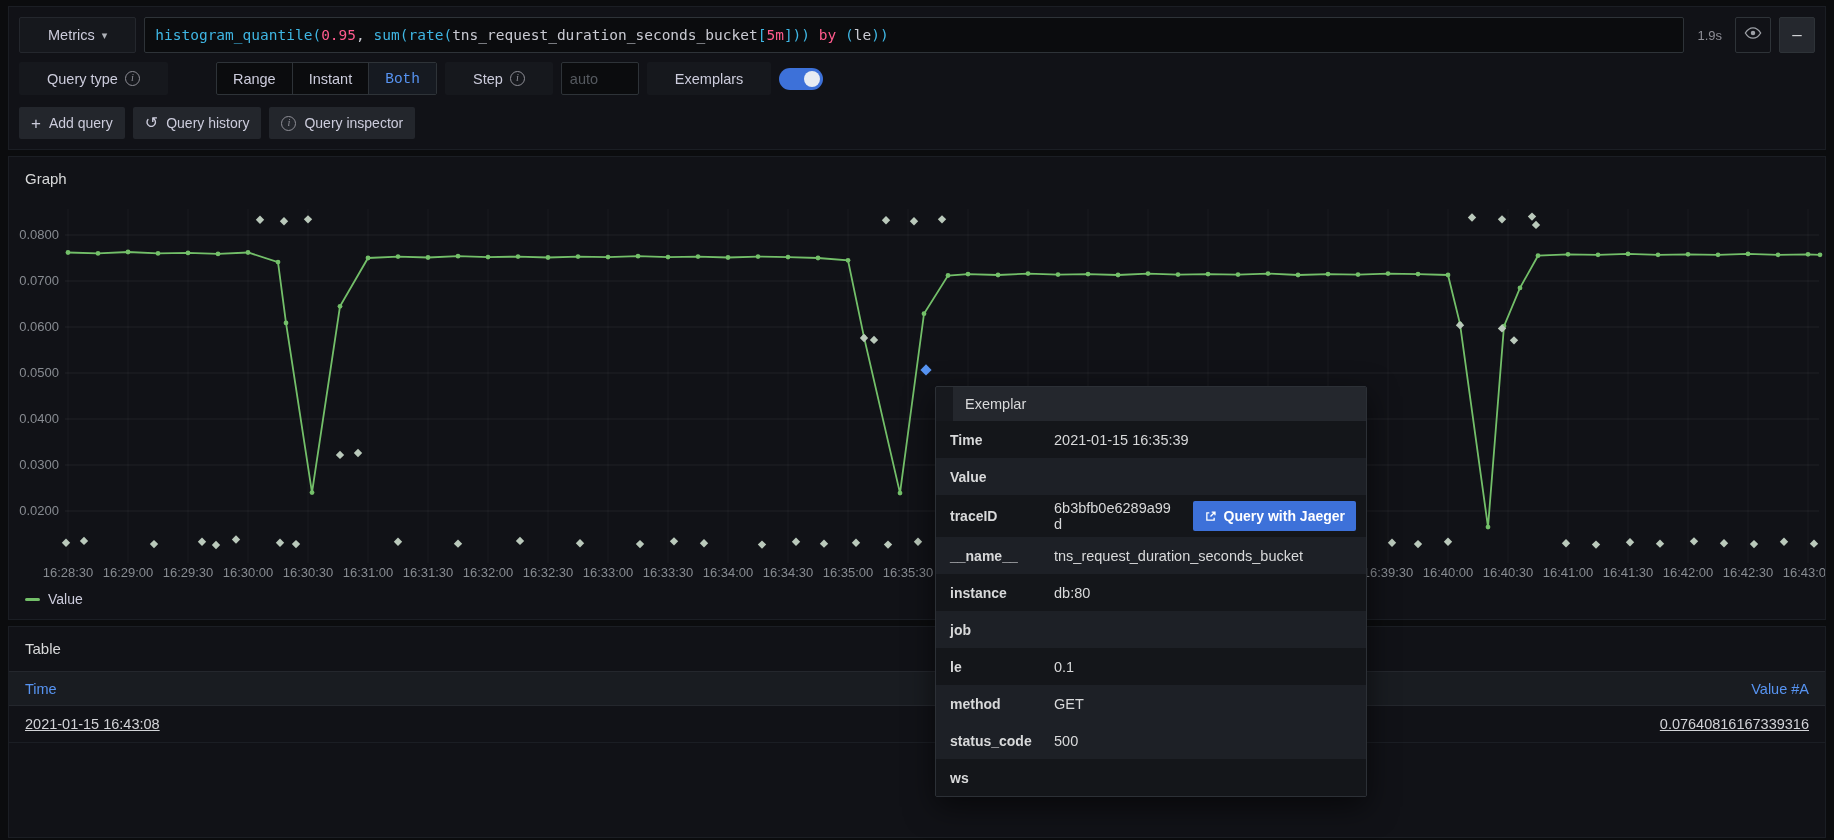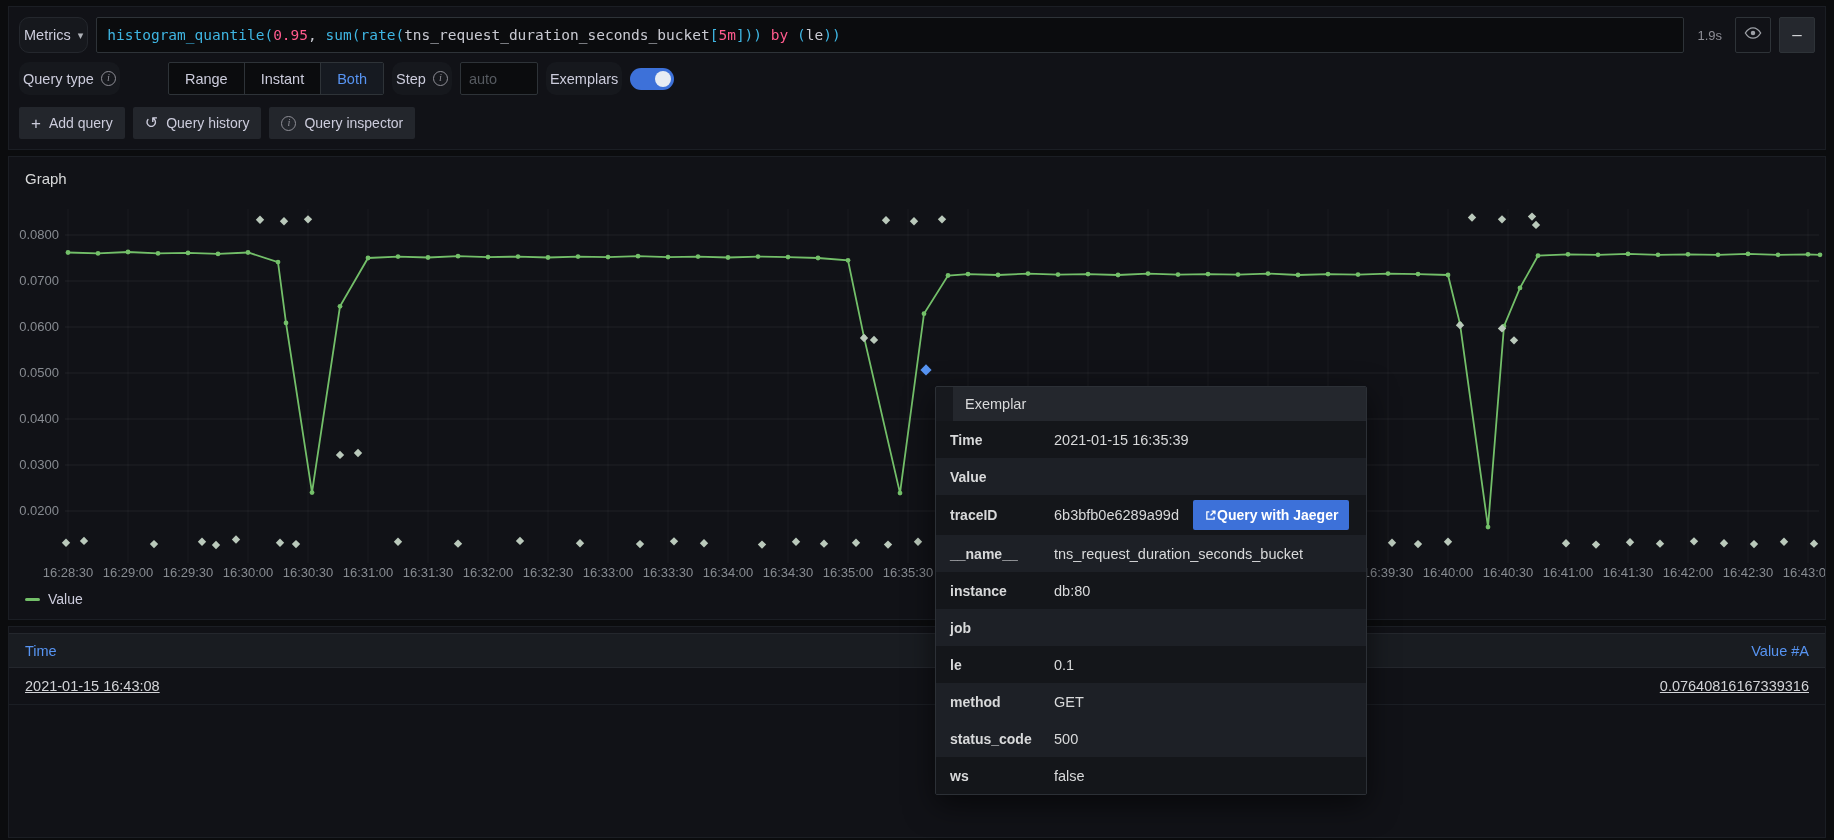--- a/index.html
+++ b/index.html
@@ -17,23 +17,23 @@
 
   .panel { background: #111217; border: 1px solid #1b1e24; margin: 6px 8px; }
 
   
   .query-section { padding: 10px; }
   .row { display: flex; align-items: center; gap: 8px; }
   .row2 { margin-top: 9px; }
   .row3 { margin-top: 12px; }
 
   .chip {
-    height: 36px; background: #16181d; border: 1px solid #24272d; border-radius: 10px;
+    height: 36px; background: #16181d; border: 1px solid #24272d; border-radius: 2px;
     color: #ccccdc; display: inline-flex; align-items: center; gap: 7px;
-    padding: 0 4px; font-size: 14.5px; white-space: nowrap;
+    padding: 0 28px; font-size: 14.5px; white-space: nowrap;
   }
   .chev { font-size: 11px; color: #aeb1b7; }
 
   .query-input {
     flex: 1; height: 36px; background: #0b0c0e; border: 1px solid #2e3338; border-radius: 2px;
     display: flex; align-items: center; padding: 0 10px;
     font-family: "DejaVu Sans Mono", monospace; font-size: 14.5px;
     white-space: pre; overflow: hidden; cursor: text;
   }
   .tok-fn     { color: var(--token_fn); }
@@ -54,21 +54,21 @@
   .label-chip { height: 33px; border: none; }
   .radio-group {
     display: flex; height: 33px; border: 1px solid #2e3338; border-radius: 2px;
     overflow: hidden; background: #0b0c0e; margin-left: 40px;
   }
   .radio-group button {
     background: transparent; border: none; color: #ccccdc; font-size: 14.5px;
     padding: 0 16px; border-right: 1px solid #2e3338; height: 100%;
   }
   .radio-group button:last-child { border-right: none; }
-  .radio-group button.sel { color: var(--accent); background: #161a21; }
+  .radio-group button.sel { color: var(--accent); background: #161a21; font-family: Liberation Mono, monospace; }
 
   .step-input {
     width: 78px; height: 33px; background: #0b0c0e; border: 1px solid #2e3338;
     border-radius: 2px; color: #ef4444; padding: 0 8px; font-size: 14.5px;
   }
   .step-input::placeholder { color: #565a60; }
 
   .toggle { width: 44px; height: 22px; border-radius: 12px; background: var(--button_blue); position: relative; cursor: pointer; flex: 0 0 auto; }
   .toggle .knob { position: absolute; right: 3px; top: 3px; width: 16px; height: 16px; border-radius: 50%; background: #e7ecf3; }
 
@@ -122,21 +122,21 @@
   .tt-row { display: grid; grid-template-columns: 118px 1fr; align-items: center; min-height: 37px; background: #14161a; }
   .tt-row.even { background: #1d2026; }
   .tt-label {
     padding: 0 10px 0 14px; font-weight: 700; font-size: 14px; color: #d8d9da;
     align-self: stretch; display: flex; align-items: center;
   }
   .tt-value { font-size: 14.5px; color: #d8d9da; display: flex; align-items: center; gap: 14px; padding: 5px 10px 5px 0; word-break: break-all; }
   .jaeger-btn {
     background: var(--button_blue); border: none; border-radius: 2px; color: #fff;
     font-size: 14px; font-weight: 700; display: inline-flex; align-items: center;
-    padding: 7px 11px; white-space: nowrap; flex: 0 0 auto;
+    gap: 7px; padding: 7px 11px; white-space: nowrap; flex: 0 0 auto;
   }
 </style>
 </head>
 <body>
 
 <div class="page">
 
   <section class="panel query-section">
     <div class="row row1">
       <button class="chip">
@@ -394,20 +394,21 @@
         <path d="M1805 336.46000000000004L1809.2 340.66L1805 344.86L1800.8 340.66Z" fill="#bac9bb"></path>
         <path d="M917 161.30328L922.6 166.90328L917 172.50328L911.4 166.90328Z" fill="#5794f2"></path>
       </svg>
     <div class="legend">
       <span class="swatch"></span>
       <span>Value</span>
     </div>
   </section>
 
   <section class="panel table-panel">
+    <div class="panel-title">Table</div>
     <div class="table-header">
         <div class="th">Time</div>
         <div class="th">Value #A</div>
       </div>
     <div>
         <div class="tr">
           <div class="td">2021-01-15 16:43:08</div>
           <div class="td">0.07640816167339316</div>
         </div>
       </div>
@@ -466,20 +467,17 @@
           </div>
         </div>
         <div class="tt-row even">
           <div class="tt-label">status_code</div>
           <div class="tt-value">
             <span>500</span>
           </div>
         </div>
         <div class="tt-row">
           <div class="tt-label">ws</div>
-          <div class="tt-value">
-            <span>false</span>
-          </div>
         </div>
       </div>
   </div>
 
 </div>
 
 </body></html>

